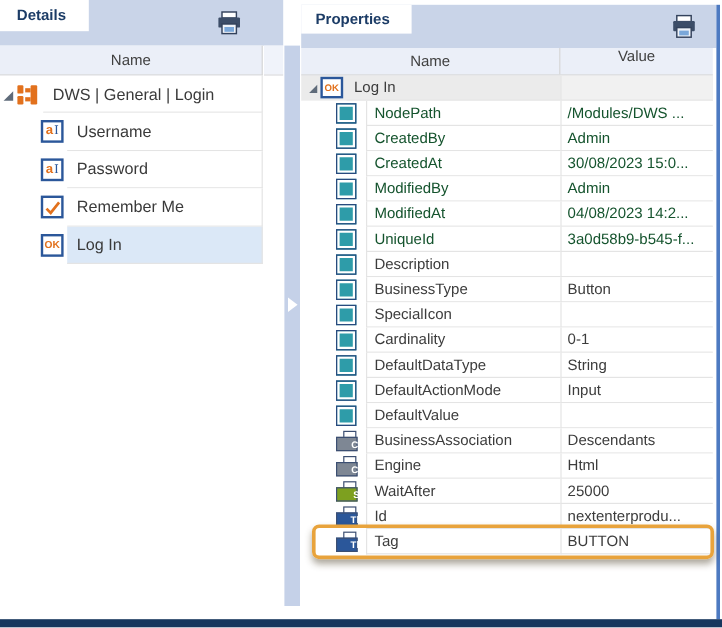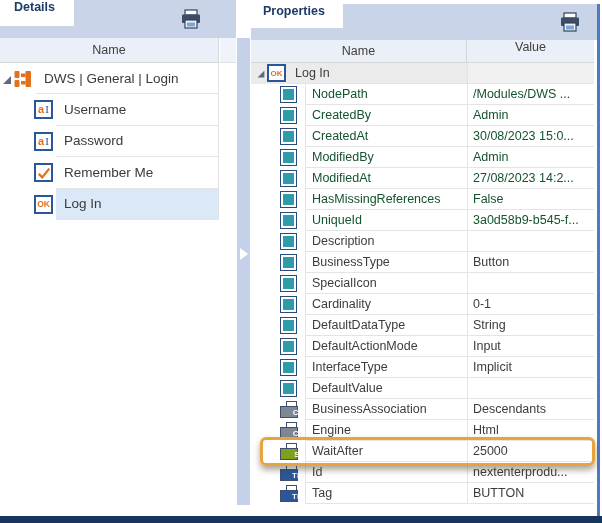--- a/index.html
+++ b/index.html
@@ -4,21 +4,21 @@
 <style>
   * { margin:0; padding:0; box-sizing:border-box; }
   body { background:#ffffff; font-family:"Liberation Sans", sans-serif; }
   .canvas { position:relative; width:602px; height:523px; background:#ffffff; overflow:hidden; }
 
   
   .tabbar { position:absolute; background:#c9d4e8; }
   .tabbar.left  { left:0;   top:0;  width:236px; height:38px; }
   .tabbar.right { left:251px; top:4px; width:346px; height:36px; }
   .tab { position:absolute; left:0; top:0; bottom:12px; background:#ffffff;
-         display:flex; align-items:flex-start; padding-left:14px;
+         display:flex; align-items:center; padding-left:14px;
          font-size:12.5px; font-weight:bold; color:#1c3c66; }
   .tab.details    { width:74px; }
   .tab.properties { width:92px; padding-left:12px; }
 
   .printer { position:absolute; width:22px; height:22px; cursor:pointer; }
   .printer.left  { left:180px; top:8px; }
   .printer.right { right:16px; top:7px; }
 
   
   .lheader { position:absolute; left:0; top:38px; width:219px; height:25px;
@@ -277,41 +277,29 @@
         </div>
         <div class="prow muted" data-icon-type="teal">
           <span class="picon">
 
             <span class="picon-front"></span>
           </span>
           <div class="pname">
             <span>ModifiedAt</span>
           </div>
           <div class="pvalue">
-            <span>27/08/2023 14:2...</span>
+            <span>04/08/2023 14:2...</span>
           </div>
         </div>
         <div class="prow muted" data-icon-type="teal">
           <span class="picon">
 
             <span class="picon-front"></span>
           </span>
           <div class="pname">
-            <span>HasMissingReferences</span>
-          </div>
-          <div class="pvalue">
-            <span>False</span>
-          </div>
-        </div>
-        <div class="prow muted" data-icon-type="teal">
-          <span class="picon">
-
-            <span class="picon-front"></span>
-          </span>
-          <div class="pname">
             <span>UniqueId</span>
           </div>
           <div class="pvalue">
             <span>3a0d58b9-b545-f...</span>
           </div>
         </div>
         <div class="prow" data-icon-type="teal">
           <span class="picon">
 
             <span class="picon-front"></span>
@@ -374,32 +362,20 @@
         <div class="prow" data-icon-type="teal">
           <span class="picon">
 
             <span class="picon-front"></span>
           </span>
           <div class="pname">
             <span>DefaultActionMode</span>
           </div>
           <div class="pvalue">
             <span>Input</span>
-          </div>
-        </div>
-        <div class="prow" data-icon-type="teal">
-          <span class="picon">
-
-            <span class="picon-front"></span>
-          </span>
-          <div class="pname">
-            <span>InterfaceType</span>
-          </div>
-          <div class="pvalue">
-            <span>Implicit</span>
           </div>
         </div>
         <div class="prow" data-icon-type="teal">
           <span class="picon">
 
             <span class="picon-front"></span>
           </span>
           <div class="pname">
             <span>DefaultValue</span>
           </div>

